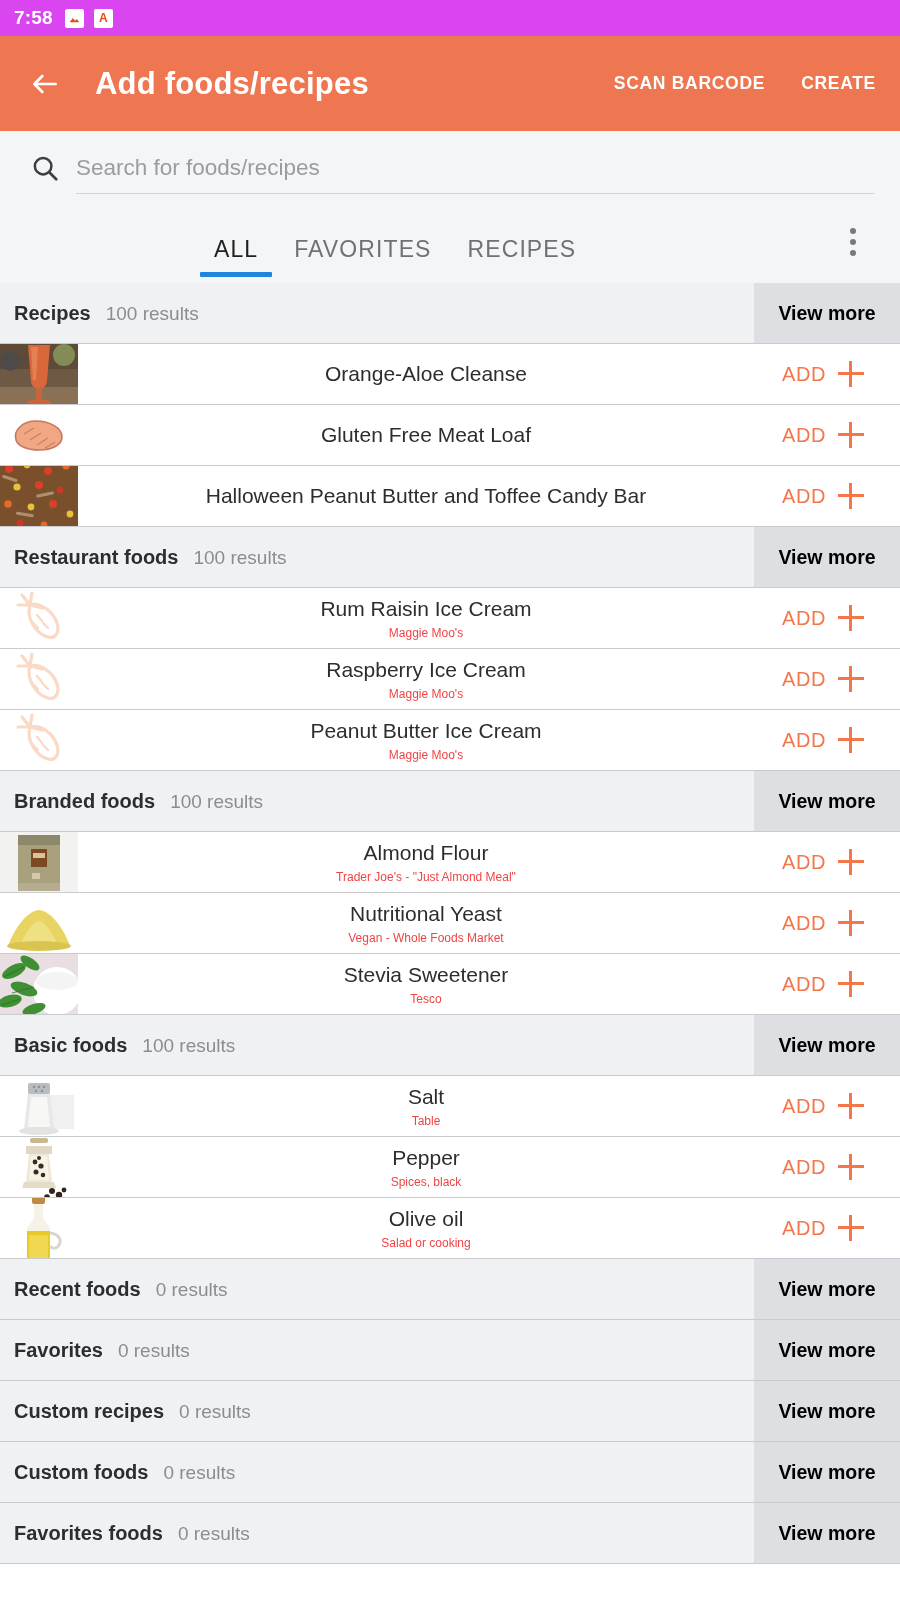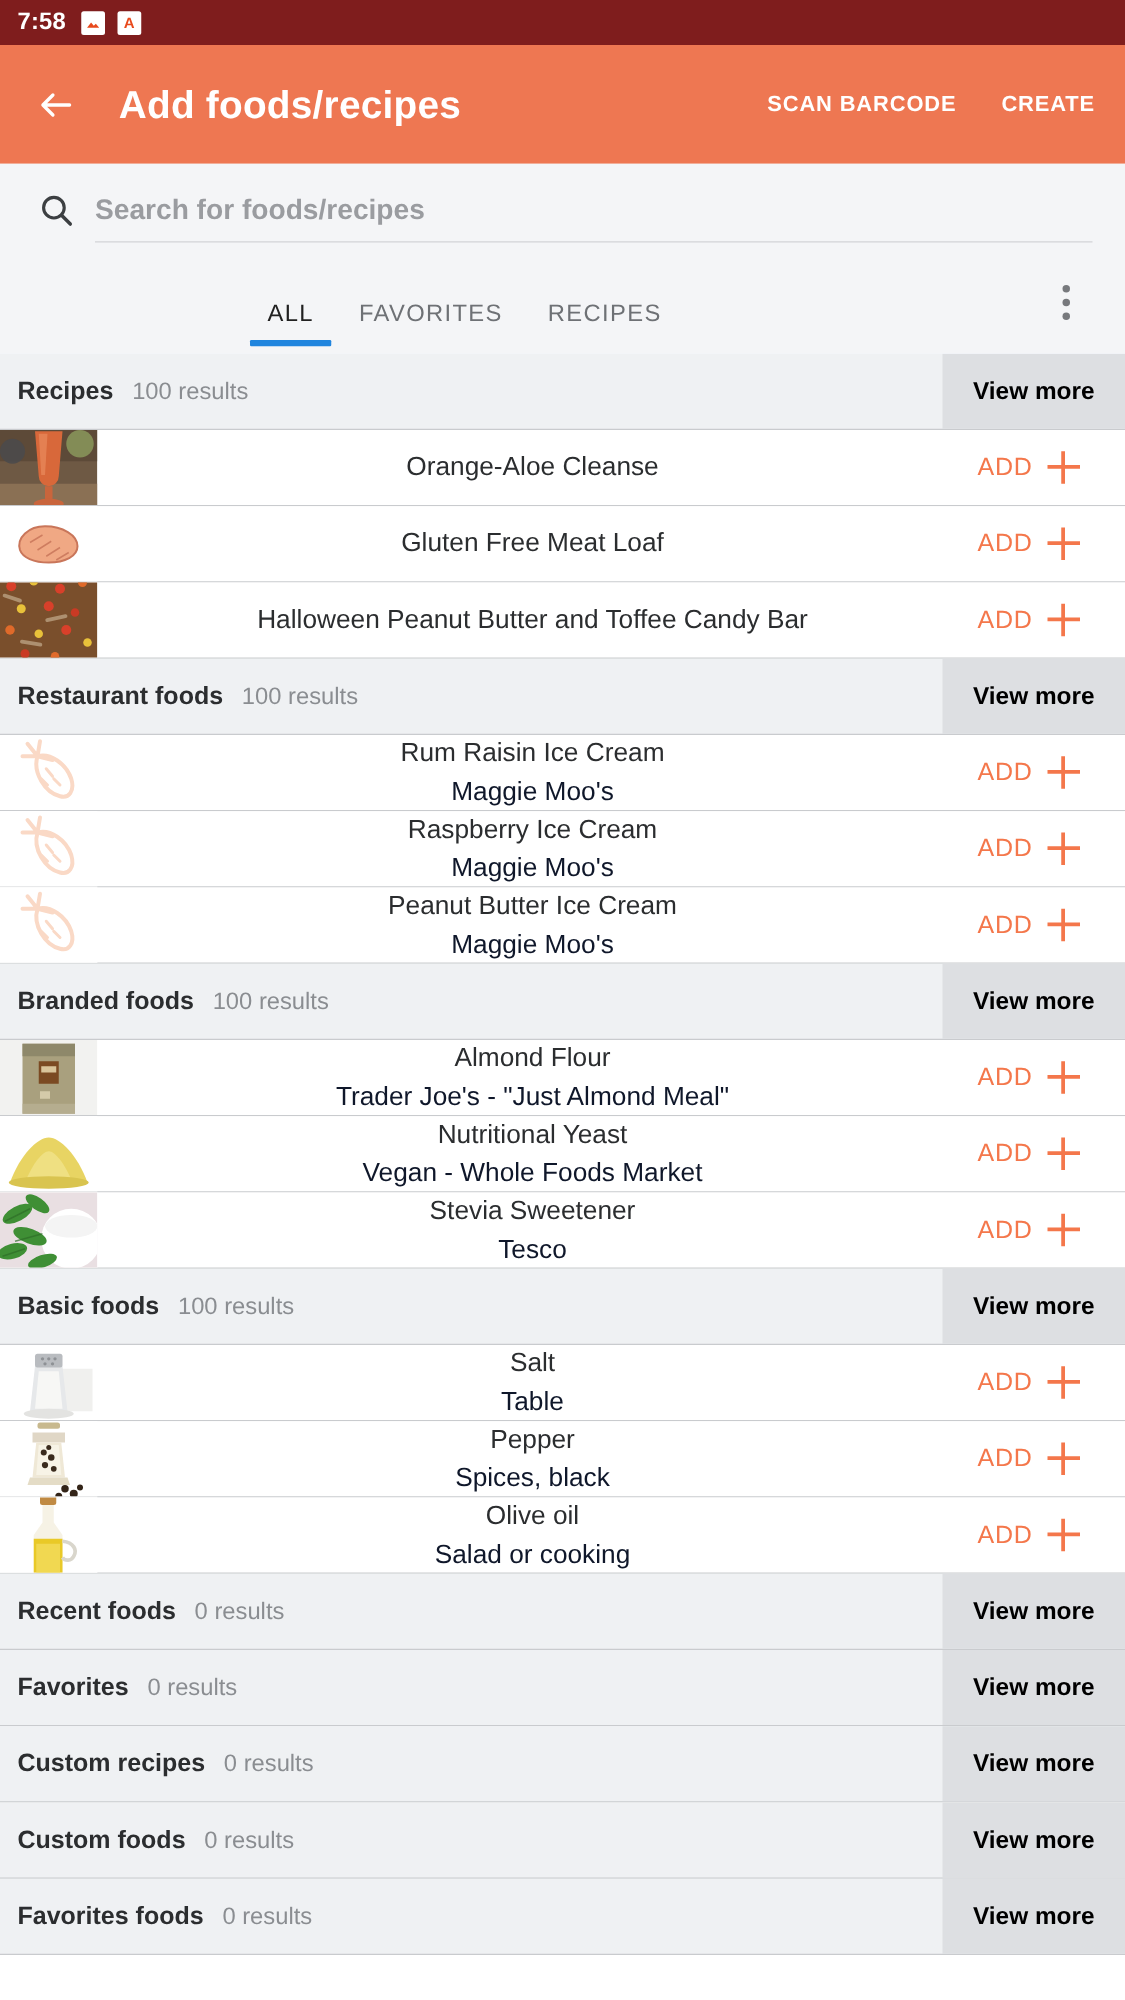--- a/index.html
+++ b/index.html
@@ -6,21 +6,21 @@
   html, body {
     width:900px; height:1600px;
     font-family:"Liberation Sans", sans-serif;
     background:#F4F5F7;
     overflow:hidden;
   }
   #app { width:900px; height:1600px; position:relative; display:flex; flex-direction:column; }
 
   
   .statusbar {
-    height:36px; background:#7f1d1d; flex:0 0 36px;
+    height:36px; background:#d946ef; flex:0 0 36px;
     display:flex; align-items:center; padding:0 14px; gap:12px;
   }
   .statusbar .clock { color:#fff; font-size:19px; font-weight:700; letter-spacing:.2px; }
   .sb-icons { display:flex; align-items:center; gap:10px; }
   .sb-ico {
     width:19px; height:19px; background:#fff; border-radius:2px;
     display:flex; align-items:center; justify-content:center;
     color:#E8491C; font-size:12px; font-weight:700; line-height:1;
   }
   .sb-ico svg { display:block; }
@@ -51,32 +51,32 @@
     display:flex; align-items:center; padding:0 26px; padding-top:6px;
   }
   .search-icon { width:38px; flex:0 0 38px; display:flex; align-items:center; justify-content:center; }
   .searchline {
     flex:1 1 auto; margin-left:12px; height:52px;
     display:flex; align-items:center;
     border-bottom:1px solid #D2D4D7;
   }
   .searchinput {
     border:0; outline:0; background:transparent; width:100%;
-    font-family:"Liberation Sans", sans-serif; font-size:22.5px; color:#333;font-weight:bold;
+    font-family:"Liberation Sans", sans-serif; font-size:22.5px; color:#333;
   }
   .searchinput::placeholder { color:#9A9CA0; }
 
   
   .tabbar {
     flex:0 0 84px; background:#F4F5F7;
     display:flex; align-items:flex-end; position:relative; padding-left:196px;
   }
   .tab {
     position:relative; padding:0 18px 20px 18px; cursor:pointer;
-    font-size:19px; font-weight:400; letter-spacing:1.1px; color:#6E7175;
+    font-size:23px; font-weight:400; letter-spacing:1.1px; color:#6E7175;
     text-align:center;
   }
   .tab.active { color:#212121; font-weight:400; }
   .tab.active::after {
     content:""; position:absolute; left:4px; right:4px; bottom:6px;
     height:5px; background:#2085DE; border-radius:1px;
   }
   .kebab {
     position:absolute; right:34px; top:26px;
     width:26px; height:34px; display:flex; flex-direction:column;
@@ -114,21 +114,21 @@
   .thumb .ph { width:78px; height:78px; display:block; }
   .row-main {
     flex:1 1 auto; display:flex; flex-direction:column; justify-content:center;
     padding-left:14px; min-width:0;
   }
   .row-title {
     font-size:21px; color:#2B2D2F; white-space:nowrap; overflow:hidden;
     text-overflow:ellipsis; line-height:1.25;
   }
   .row-sub {
-    font-size:21px; color:#0f172a; white-space:nowrap; overflow:hidden;
+    font-size:12px; color:#ef4444; white-space:nowrap; overflow:hidden;
     text-overflow:ellipsis; margin-top:4px; line-height:1.2;
   }
   .addbtn {
     flex:0 0 140px; display:flex; align-items:center; justify-content:center;
     gap:12px; cursor:pointer; padding-right:14px;
   }
   .addbtn .lbl { color:#F4774B; font-size:20px; font-weight:400; letter-spacing:.6px; }
   .addbtn .plus { position:relative; width:26px; height:26px; flex:0 0 26px; }
   .addbtn .plus::before, .addbtn .plus::after {
     content:""; position:absolute; background:#F4774B;

